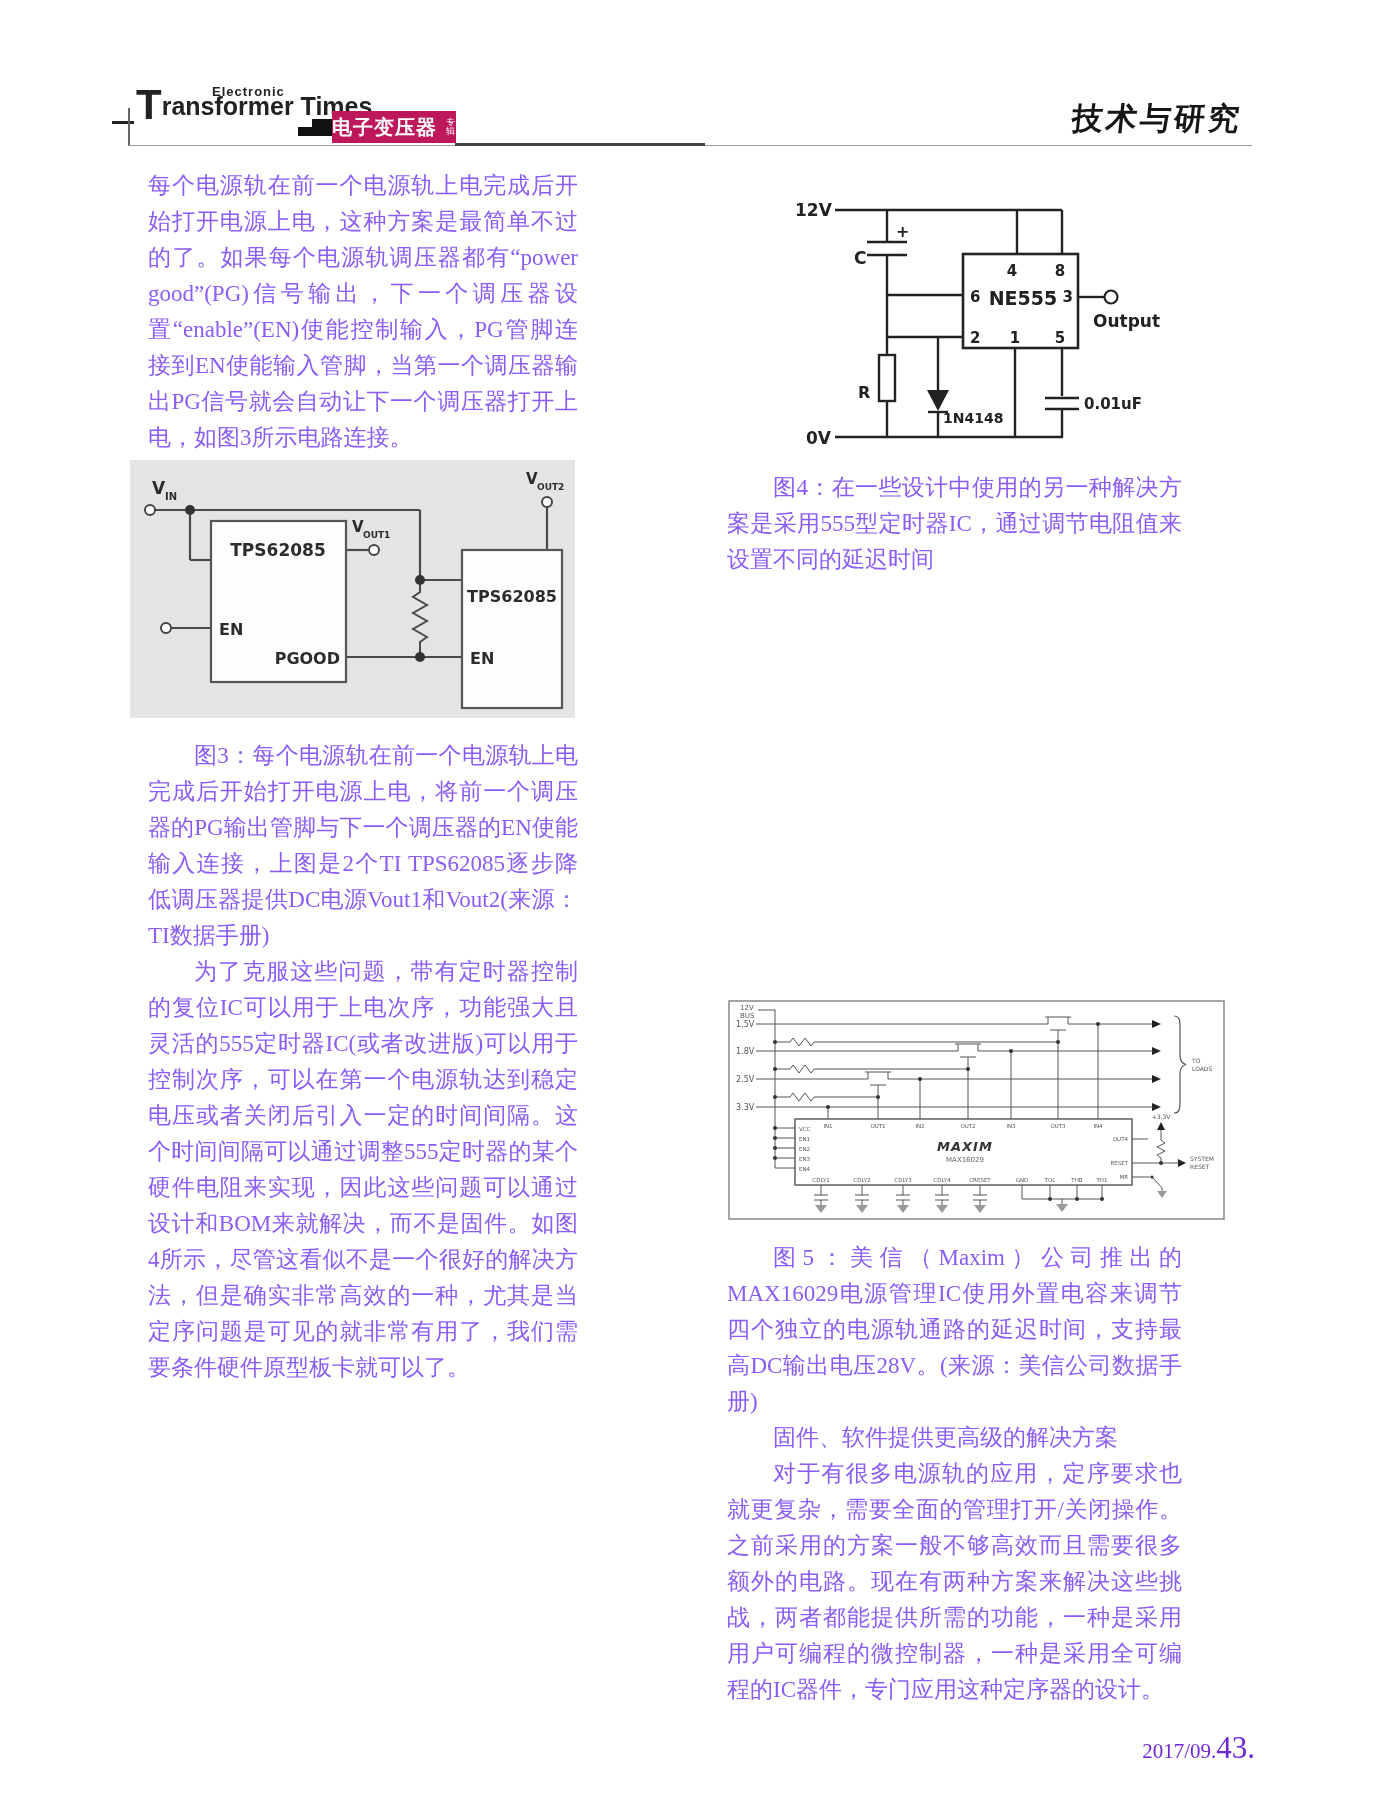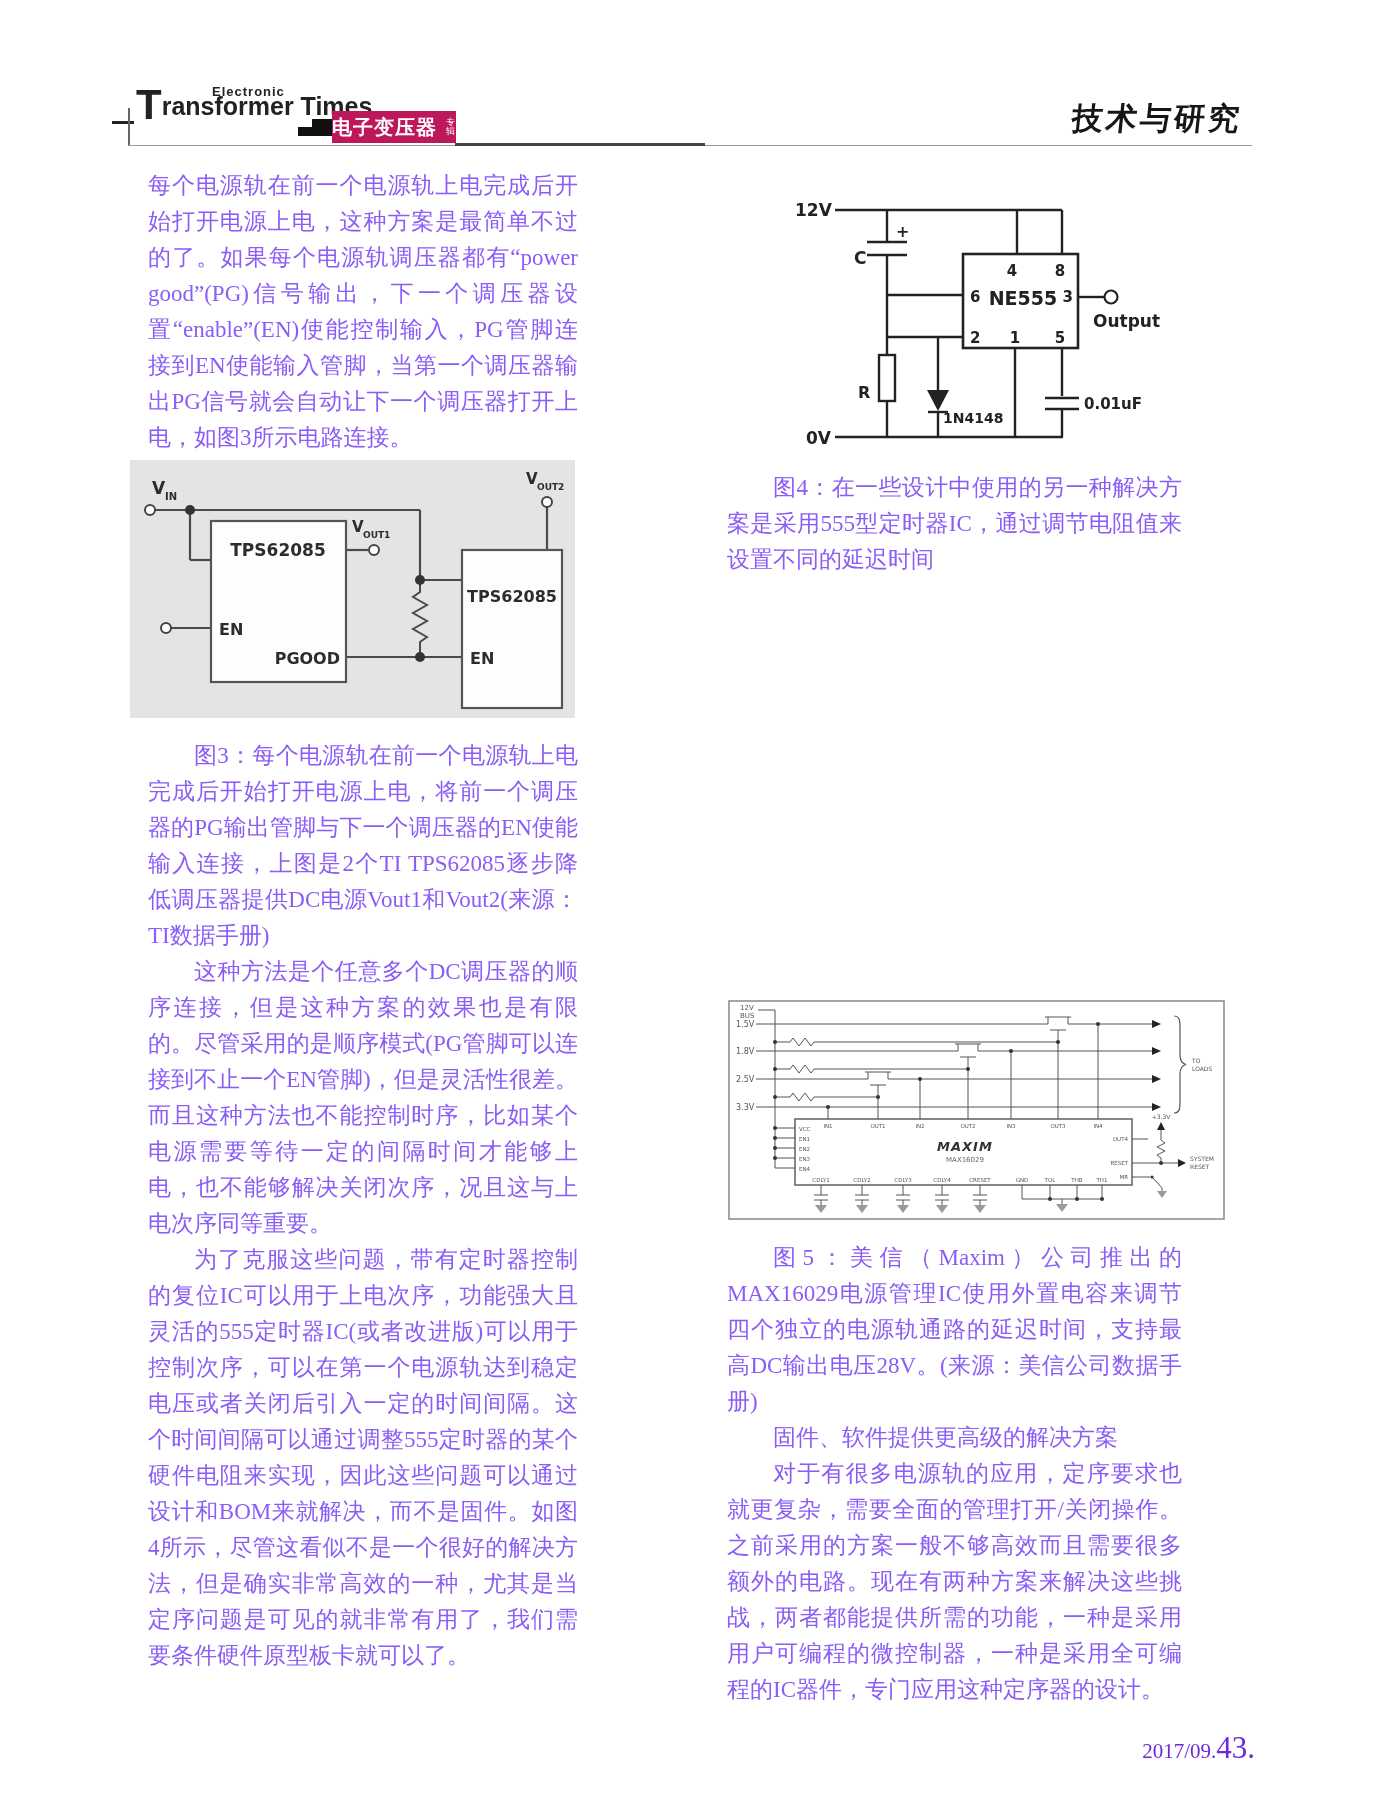--- a/index.html
+++ b/index.html
@@ -56,21 +56,20 @@
   <div class="badge">
     <span class="badge-main">电子变压器</span>
     <span class="badge-side">专辑</span>
   </div>
   <div class="section-title">技术与研究</div>
 
   <div id="left-col" class="col">
     <p>每个电源轨在前一个电源轨上电完成后开始打开电源上电，这种方案是最简单不过的了。如果每个电源轨调压器都有“power good”(PG)信号输出，下一个调压器设置“enable”(EN)使能控制输入，PG管脚连接到EN使能输入管脚，当第一个调压器输出PG信号就会自动让下一个调压器打开上电，如图3所示电路连接。</p>
     <div style="height:282px;"></div>
     <p class="indent">图3：每个电源轨在前一个电源轨上电完成后开始打开电源上电，将前一个调压器的PG输出管脚与下一个调压器的EN使能输入连接，上图是2个TI TPS62085逐步降低调压器提供DC电源Vout1和Vout2(来源：TI数据手册)</p>
-    <p class="indent">这种方法是个任意多个DC调压器的顺序连接，但是这种方案的效果也是有限的。尽管采用的是顺序模式(PG管脚可以连接到不止一个EN管脚)，但是灵活性很差。而且这种方法也不能控制时序，比如某个电源需要等待一定的间隔时间才能够上电，也不能够解决关闭次序，况且这与上电次序同等重要。</p>
     <p class="indent">为了克服这些问题，带有定时器控制的复位IC可以用于上电次序，功能强大且灵活的555定时器IC(或者改进版)可以用于控制次序，可以在第一个电源轨达到稳定电压或者关闭后引入一定的时间间隔。这个时间间隔可以通过调整555定时器的某个硬件电阻来实现，因此这些问题可以通过设计和BOM来就解决，而不是固件。如图4所示，尽管这看似不是一个很好的解决方法，但是确实非常高效的一种，尤其是当定序问题是可见的就非常有用了，我们需要条件硬件原型板卡就可以了。</p>
   </div>
 
   <div class="figwrap" style="left:130px;top:460px;width:445px;height:258px;">
     <svg width="445" height="258" viewBox="0 0 445 258">
       <rect x="0" y="0" width="445" height="258" fill="#e4e4e4"></rect>
       <g stroke="#4a4a4a" stroke-width="2.2" fill="none">
         <line x1="25" y1="50" x2="290" y2="50"></line>
         <line x1="60" y1="50" x2="60" y2="100"></line>
         <line x1="60" y1="100" x2="81" y2="100"></line>

